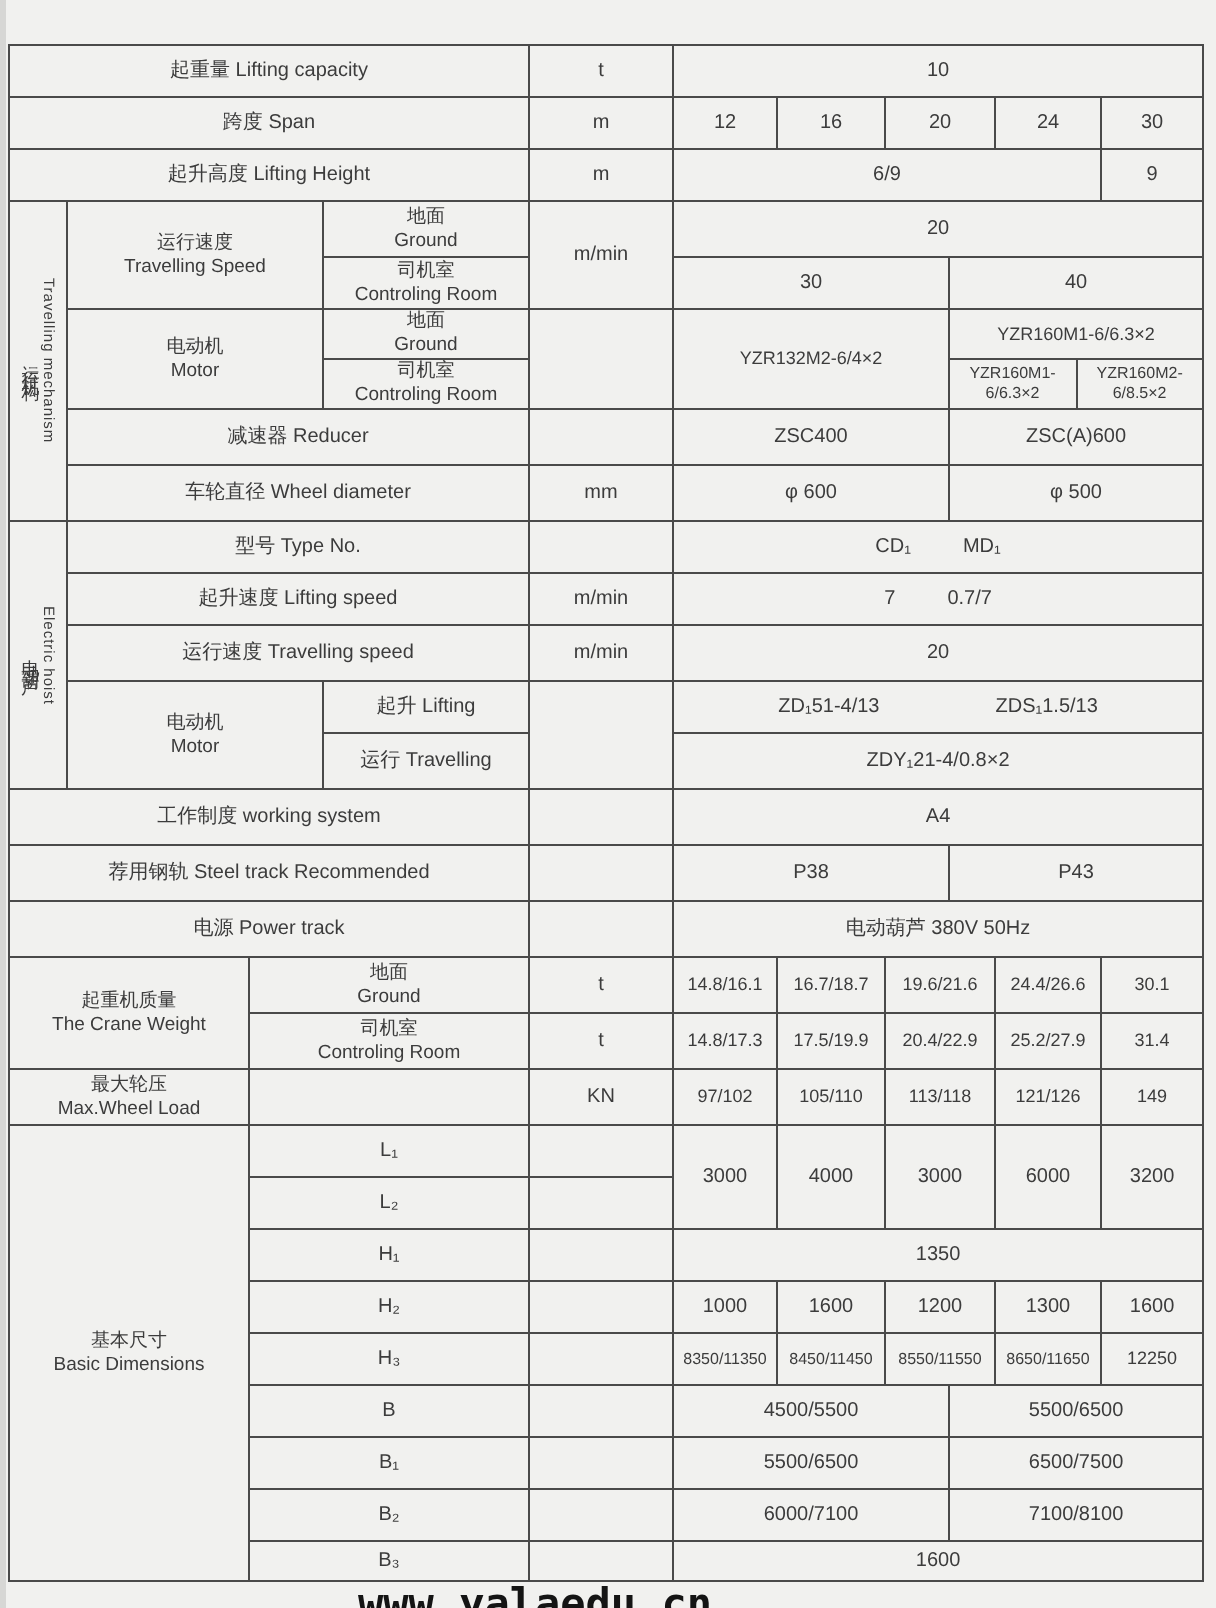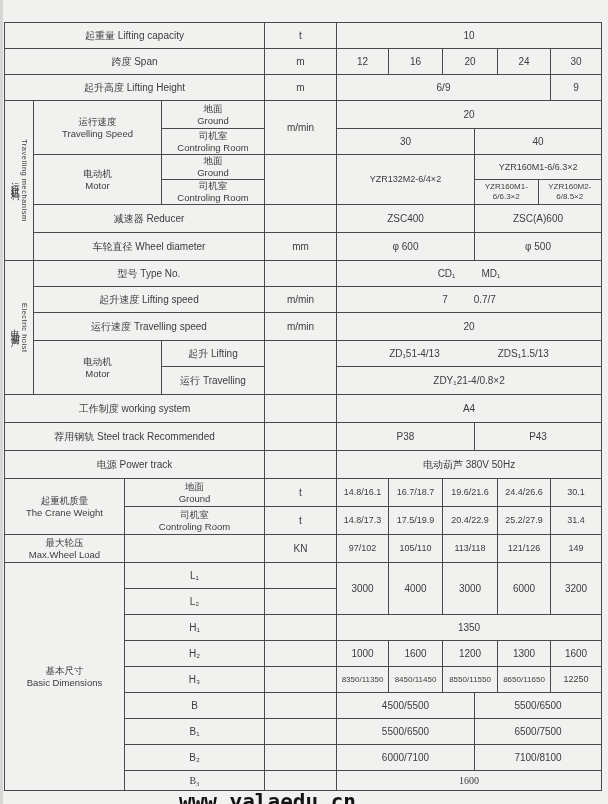--- a/index.html
+++ b/index.html
@@ -27,21 +27,21 @@
     border:1px solid #4a4a4a;
     text-align:center; vertical-align:middle;
     padding:0 1px;
     font-size:10px;
     height:26px;
     overflow:hidden;
     line-height:1.2;
   }
   tr.rh28 td { height:28px; }
   tr.rh25 td { height:25px; }
-  tr.rh21 td { height:20px;font-family:Liberation Serif, serif; }
+  tr.rh21 td { height:20px; }
   .two-line { white-space:pre-line; line-height:1.25; font-size:9.5px; }
   .small { font-size:9px; }
   .xsmall { font-size:8px; }
   
   .vcell { padding:0; }
   .vwrap { display:flex; flex-direction:row; align-items:center; justify-content:center; gap:1px; height:100%; }
   .vzh {
     writing-mode:vertical-lr; text-orientation:upright;
     font-size:9px; letter-spacing:3px; line-height:1;
   }

